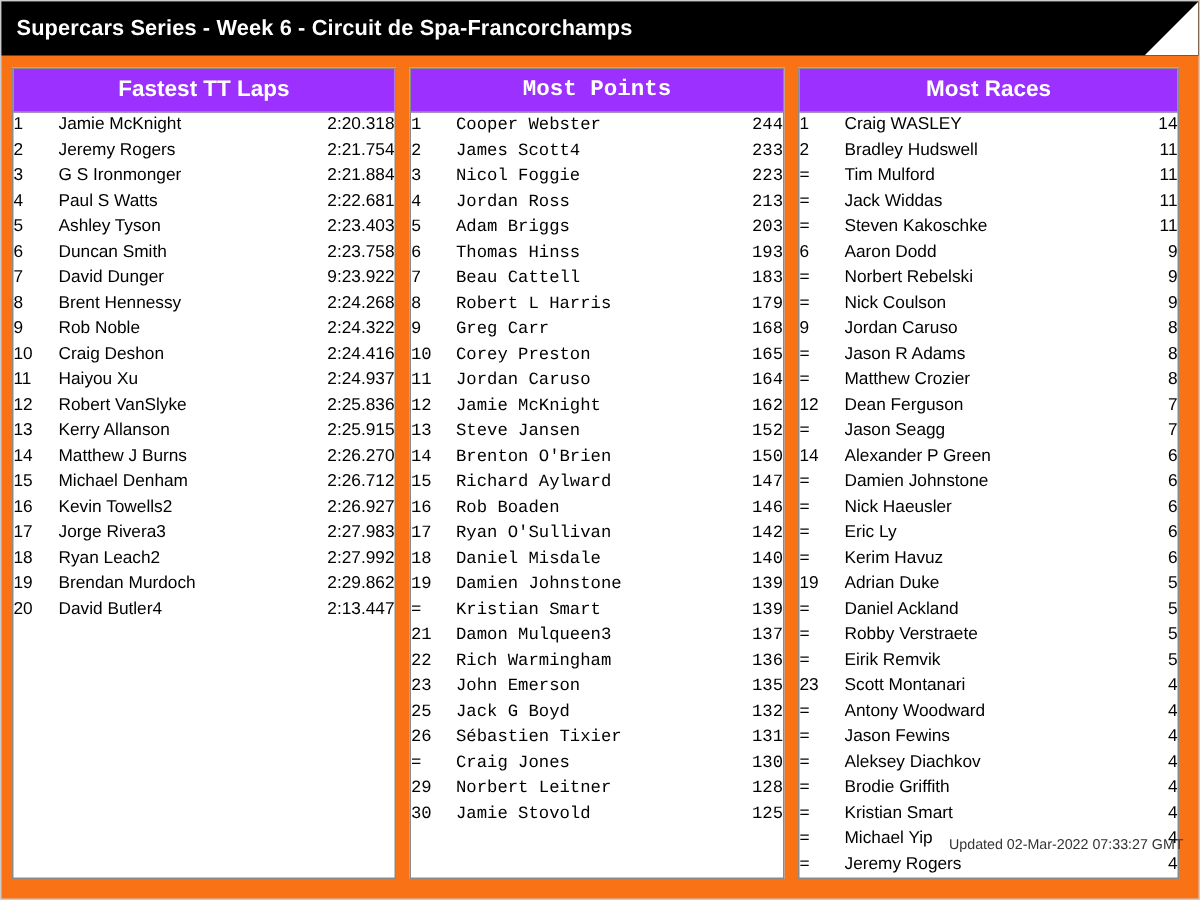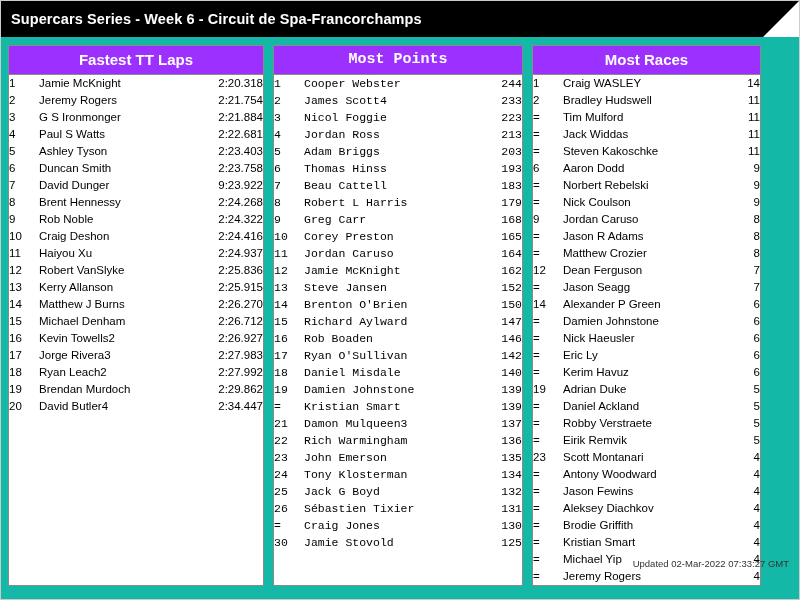--- a/index.html
+++ b/index.html
@@ -14,21 +14,21 @@
     color: #000000;
     overflow: hidden;
   }
 
   .page {
     position: relative;
     width: 800px;
     height: 600px;
     box-sizing: border-box;
     border: 1px solid #cccccc;
-    background: #14b8a6;
+    background: #f97316;
   }
 
   
   .title-bar {
     position: relative;
     height: 36px;
     background: #000000;
     color: #ffffff;
     display: flex;
     align-items: center;
@@ -59,21 +59,21 @@
     padding: 8px 3px 0 7px;
     box-sizing: border-box;
   }
   .panel {
     border: 1px solid #8a8a8a;
     background: #ffffff;
     box-sizing: border-box;
   }
   .panel.fastest { width: 256px; }
   .panel.points  { width: 250px; font-family: Liberation Mono, monospace; }
-  .panel.races   { width: 229px; }
+  .panel.races   { width: 254px; }
 
   .panel-header {
     background: #9b30ff;
     color: #ffffff;
     text-align: center;
     font-size: 15px;
     font-weight: bold;
     padding: 5px 0 6px 0;
     border-bottom: 1px solid #8a8a8a;
   }
@@ -225,21 +225,21 @@
               <td class="val">2:27.992</td>
             </tr>
           <tr>
               <td class="pos">19</td>
               <td class="name">Brendan Murdoch</td>
               <td class="val">2:29.862</td>
             </tr>
           <tr>
               <td class="pos">20</td>
               <td class="name">David Butler4</td>
-              <td class="val">2:34.447</td>
+              <td class="val">2:13.447</td>
             </tr>
         </tbody>
       </table>
     </div>
 
     <div class="panel points">
       <div class="panel-header">Most Points</div>
       <table class="rows">
         <tbody>
           <tr>
@@ -351,38 +351,38 @@
               <td class="pos">22</td>
               <td class="name">Rich Warmingham</td>
               <td class="val">136</td>
             </tr>
           <tr>
               <td class="pos">23</td>
               <td class="name">John Emerson</td>
               <td class="val">135</td>
             </tr>
           <tr>
-              <td class="pos">24</td>
-              <td class="name">Tony Klosterman</td>
-              <td class="val">134</td>
-            </tr>
-          <tr>
               <td class="pos">25</td>
               <td class="name">Jack G Boyd</td>
               <td class="val">132</td>
             </tr>
           <tr>
               <td class="pos">26</td>
               <td class="name">Sébastien Tixier</td>
               <td class="val">131</td>
             </tr>
           <tr>
               <td class="pos">=</td>
               <td class="name">Craig Jones</td>
               <td class="val">130</td>
+            </tr>
+          <tr>
+              <td class="pos">29</td>
+              <td class="name">Norbert Leitner</td>
+              <td class="val">128</td>
             </tr>
           <tr>
               <td class="pos">30</td>
               <td class="name">Jamie Stovold</td>
               <td class="val">125</td>
             </tr>
         </tbody>
       </table>
     </div>
 

